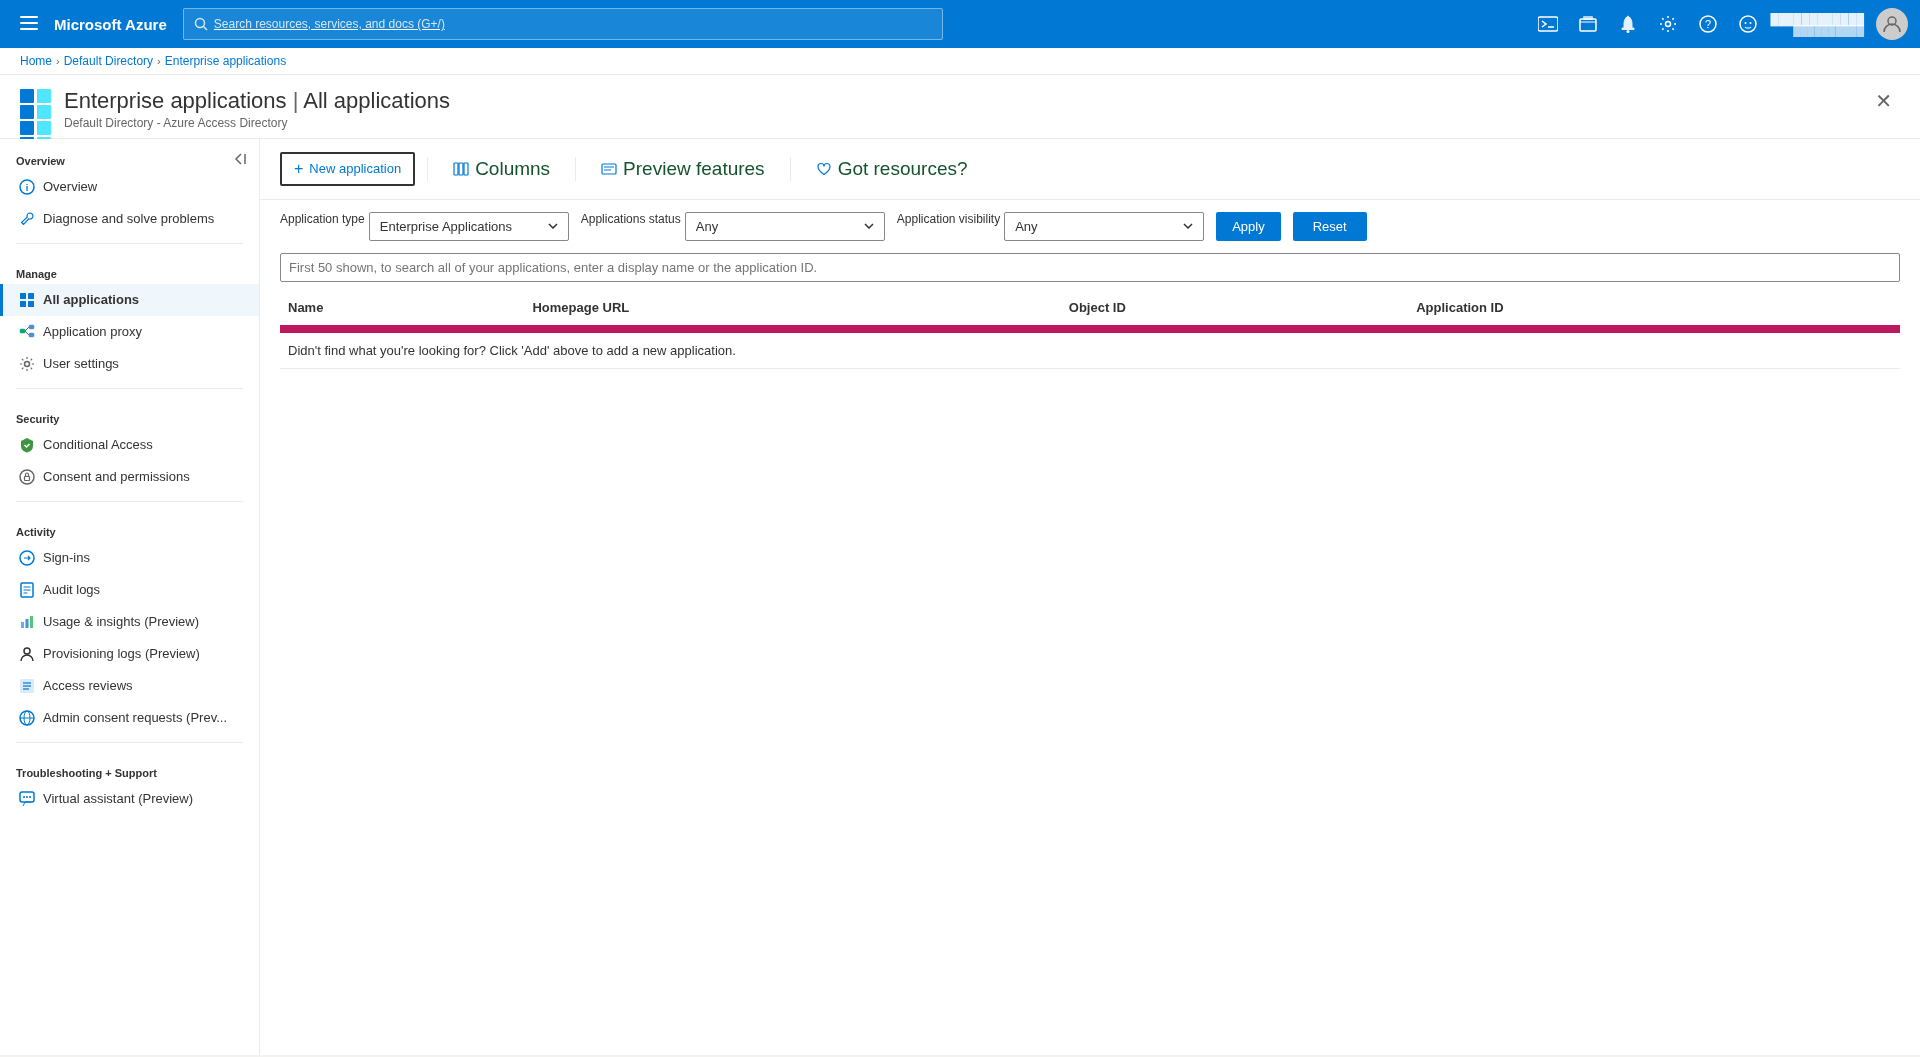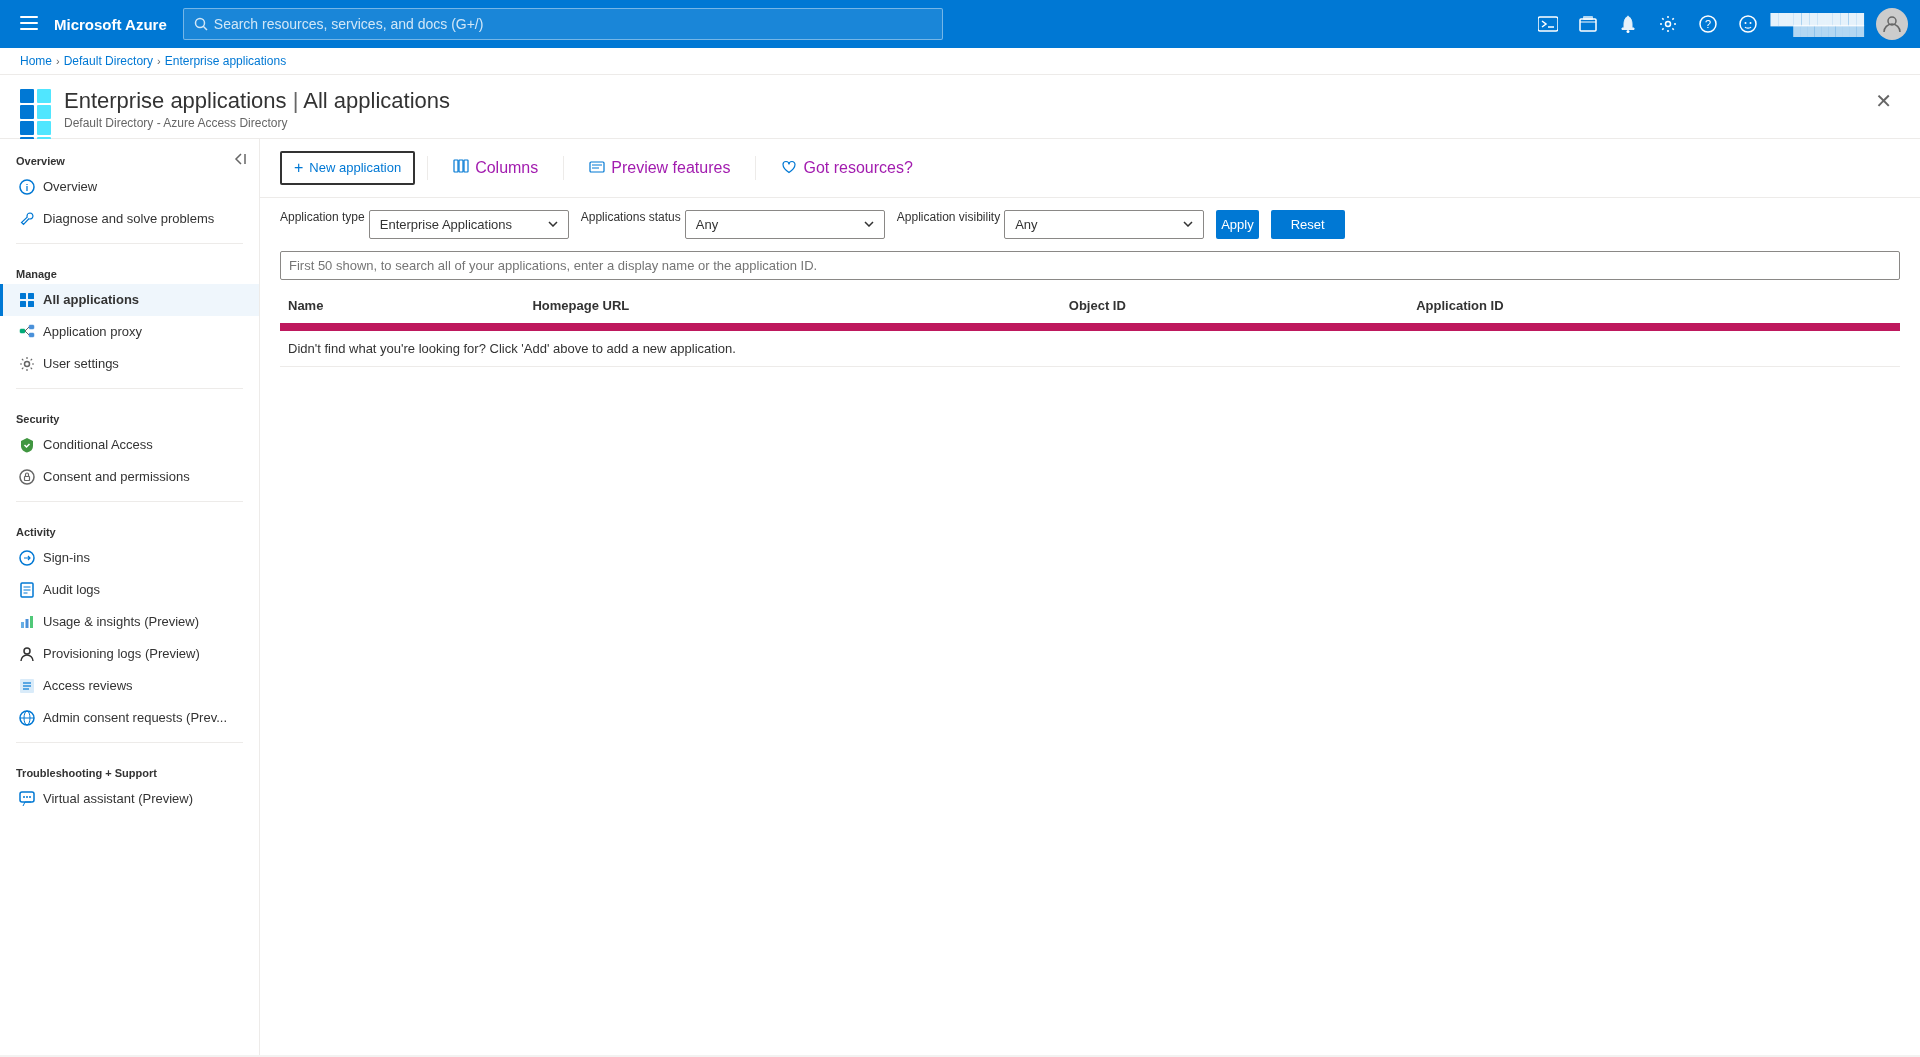--- a/index.html
+++ b/index.html
@@ -26,23 +26,24 @@
       display: flex;
       align-items: center;
       padding: 0 10px;
       height: 32px;
       gap: 6px;
     }
     .topbar-search input {
       background: transparent;
       border: none;
       outline: none;
-      color: #0f172a;
-      font-size: 14px;
+      color: #ffffff;
+      font-size: 12px;
       flex: 1;
+      text-decoration: underline;
     }
     .topbar-search input::placeholder { color: rgba(255,255,255,0.8); }
     .topbar-icons { display: flex; align-items: center; gap: 4px; margin-left: auto; }
     .topbar-icon-btn {
       width: 36px; height: 36px;
       display: flex; align-items: center; justify-content: center;
       cursor: pointer; color: white; font-size: 16px; border-radius: 2px;
     }
     .topbar-avatar {
       width: 32px; height: 32px; border-radius: 50%; background: #ccc;
@@ -174,26 +175,27 @@
       color: #0078d4;
       font-size: 13px;
       cursor: pointer;
       border-radius: 2px;
       font-family: inherit;
     }
     .toolbar-btn.highlighted { border: 2px solid #333; }
     .toolbar-separator { width: 1px; height: 24px; background: #edebe9; margin: 0 4px; }
     .toolbar-text-btn {
       display: flex;
+      align-items: center;
       gap: 6px;
       padding: 6px 12px;
       border: 1px solid transparent;
       background: transparent;
-      color: #a21caf;
-      font-size: 16px;
+      color: #14532d;
+      font-size: 19px;
       cursor: pointer;
       border-radius: 2px;
       font-family: inherit;
     }
 
     
     .filters-area {
       padding: 12px 20px;
       display: flex;
       align-items: flex-end;
@@ -209,21 +211,21 @@
       padding: 6px 10px;
       border: 1px solid #8a8886;
       border-radius: 2px;
       background: white;
       cursor: pointer;
       font-size: 13px;
       min-width: 200px;
       font-family: inherit;
     }
     .filter-btn-apply {
-      padding: 7px 5px;
+      padding: 7px 16px;
       background: #0078d4;
       color: white;
       border: none;
       border-radius: 2px;
       font-size: 13px;
       cursor: pointer;
       font-family: inherit;
     }
     .filter-btn-reset {
       padding: 7px 20px;

